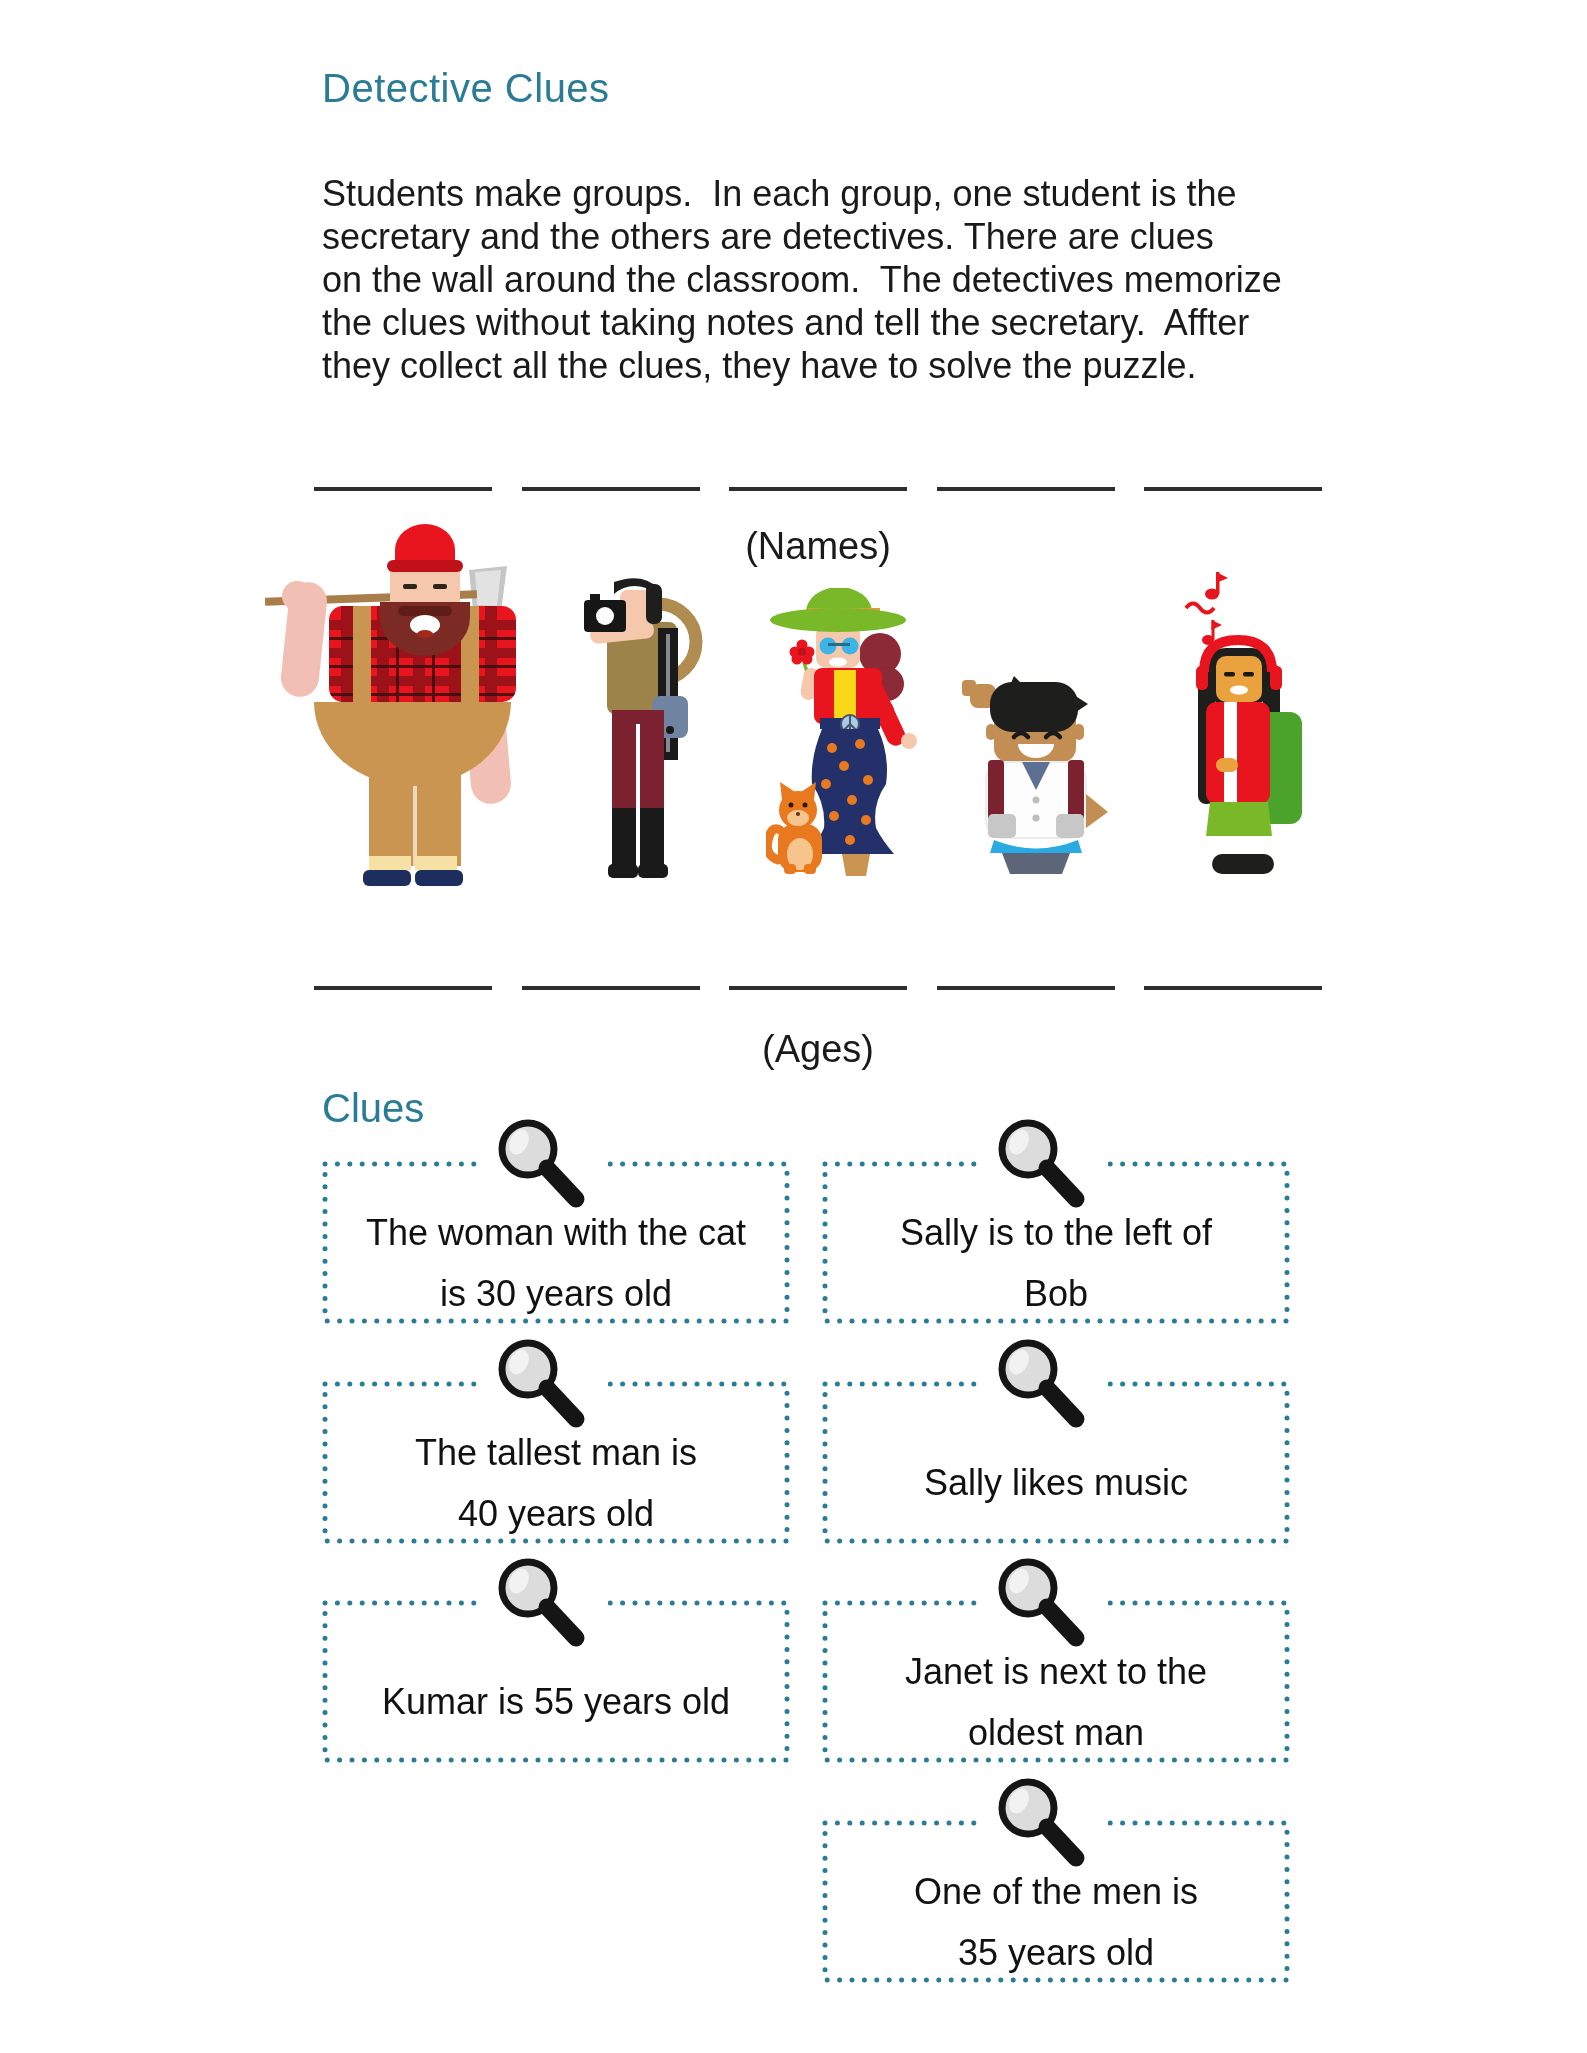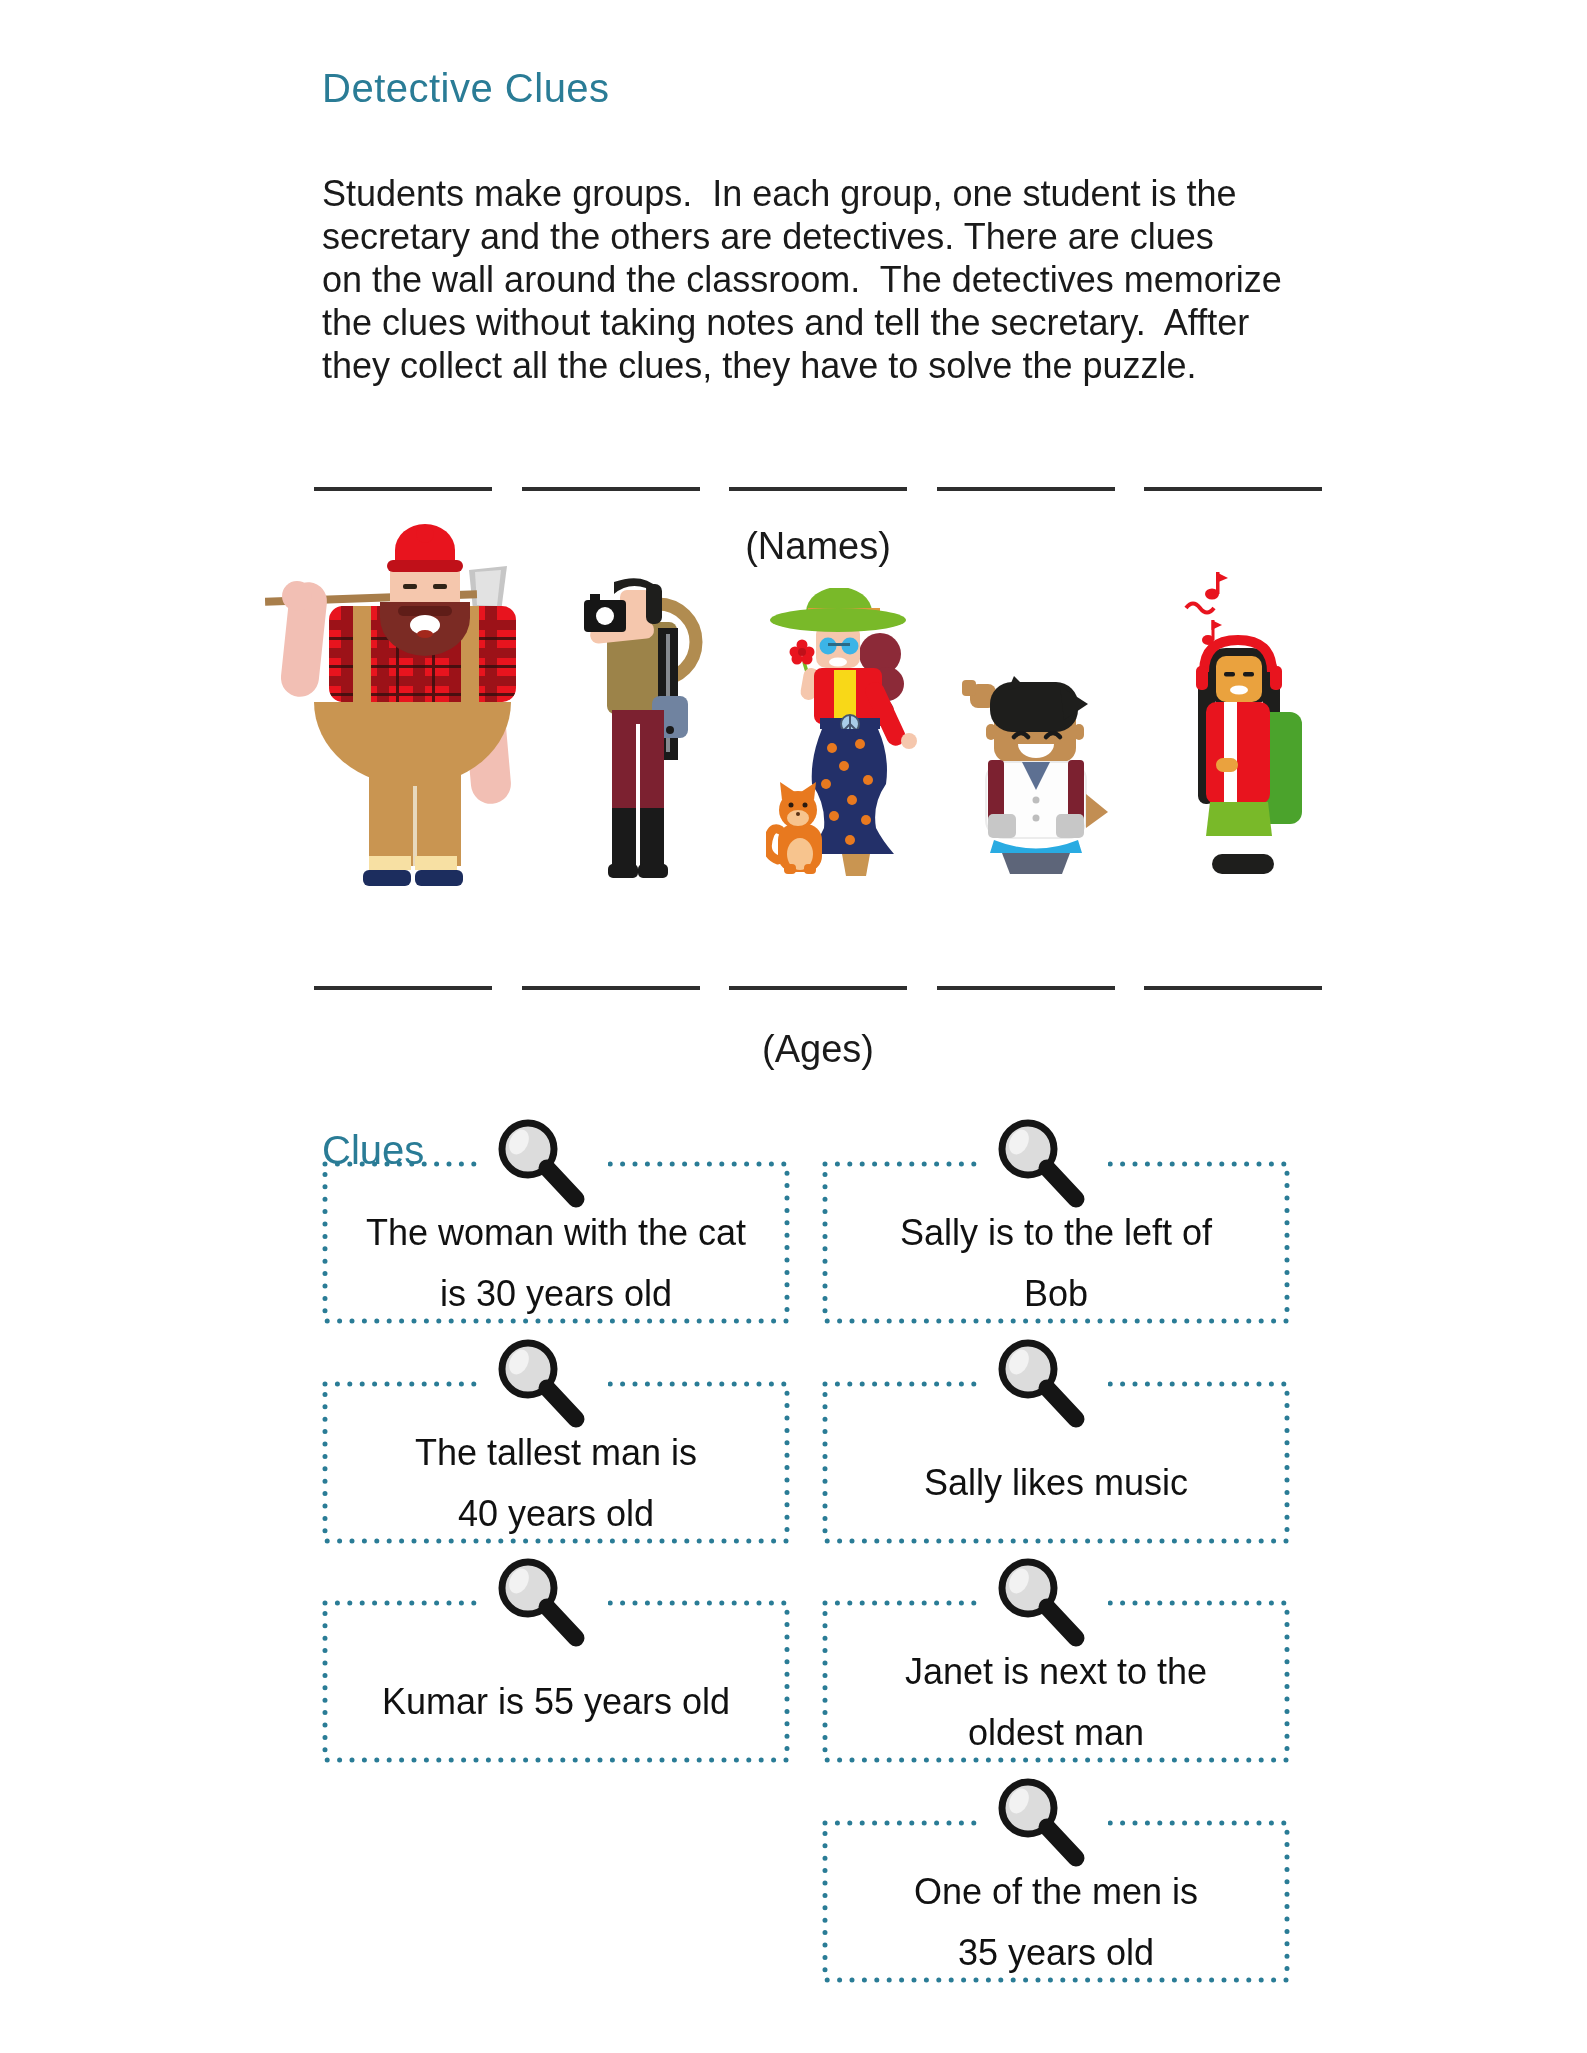--- a/index.html
+++ b/index.html
@@ -39,21 +39,21 @@
   .blank-caption{
     left:818px;transform:translateX(-50%);
     font-size:38px;line-height:44px;
     text-align:center;white-space:nowrap;
     color:#1a1a1a;
     margin-top:24px;
   }
   .cap-names{top:500px;}
   .cap-ages{top:1003px;}
   .clues-heading{
-    left:322px;top:1128px;
+    left:322px;top:1086px;
     font-size:40px;line-height:44px;
     color:#2a7c96;
   }
   .clue-box{
     position:absolute;
     width:468px;height:163px;
   }
   .clue-box .dots{position:absolute;left:0;top:0;}
   .mag-wrap{
     position:absolute;

